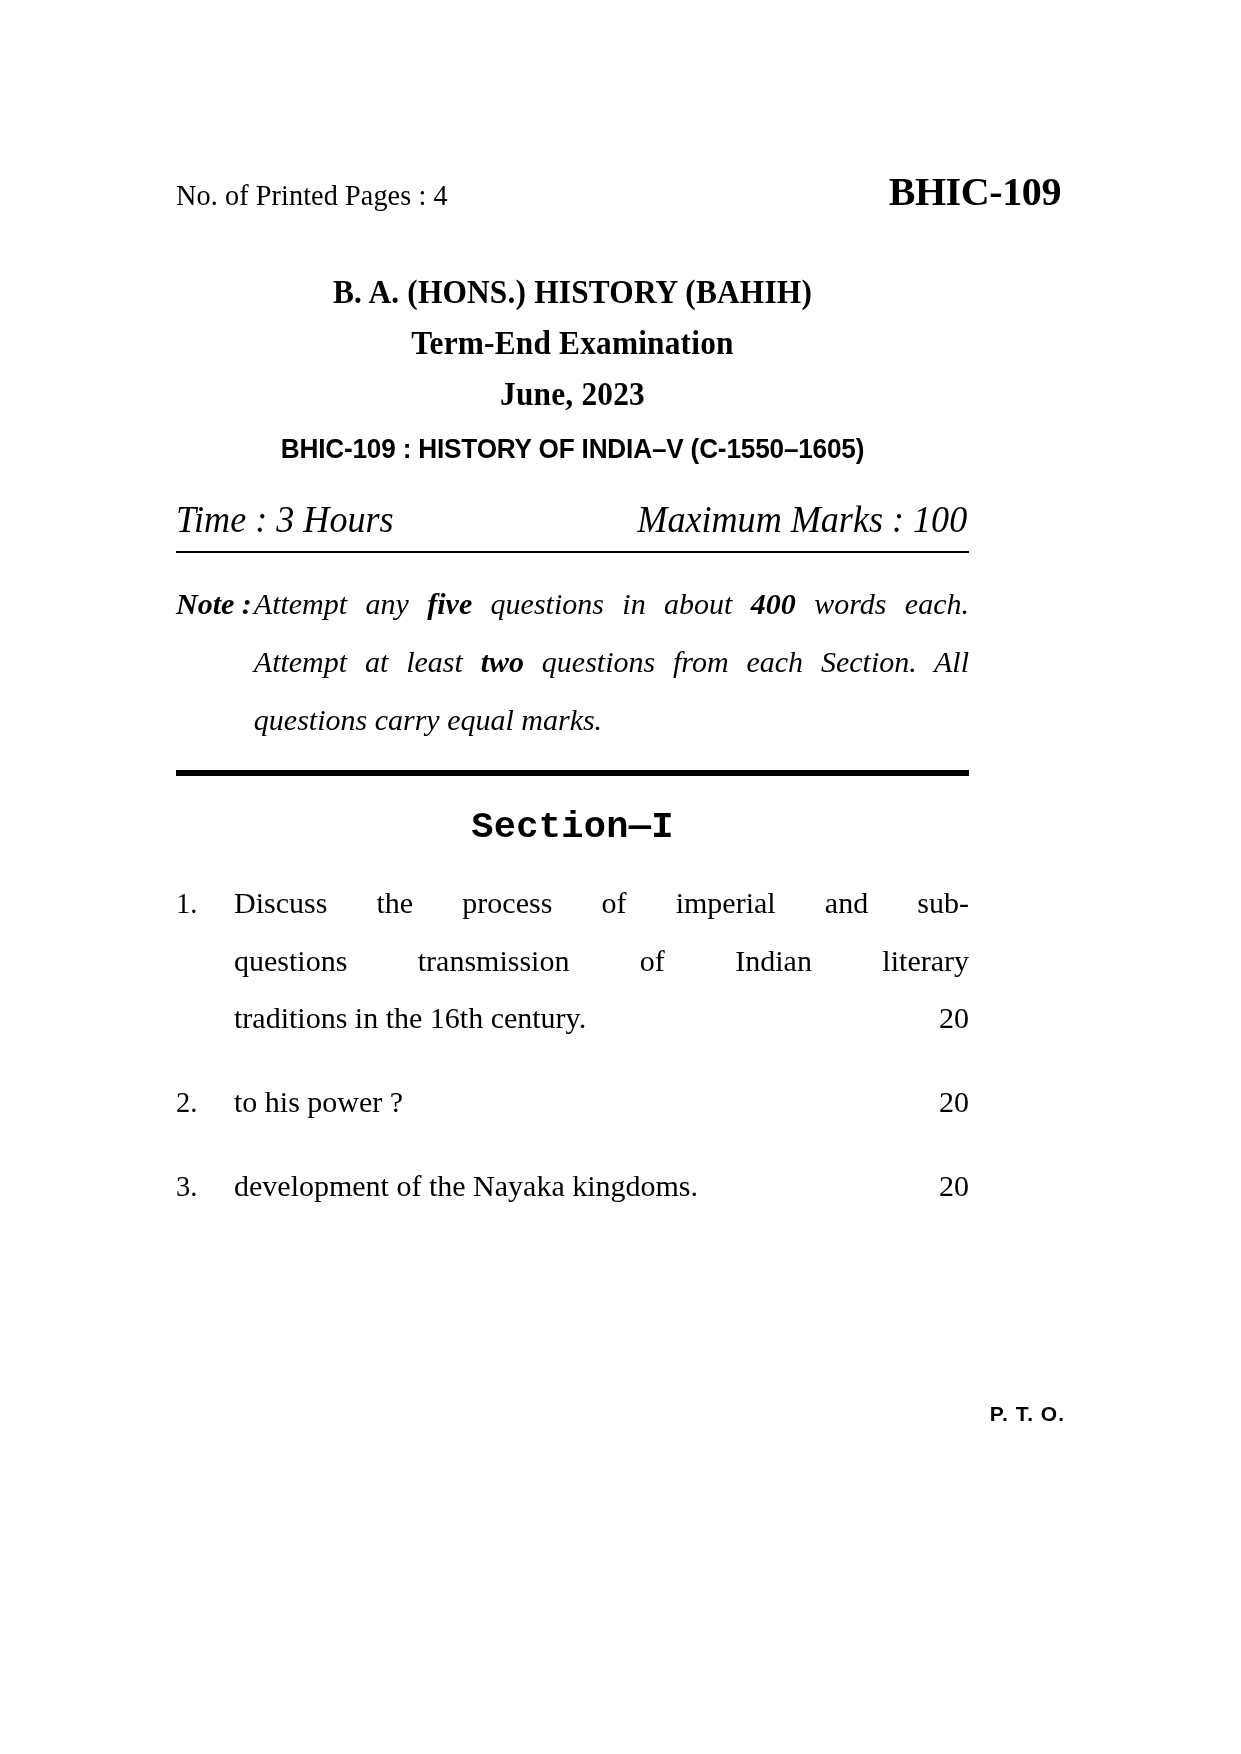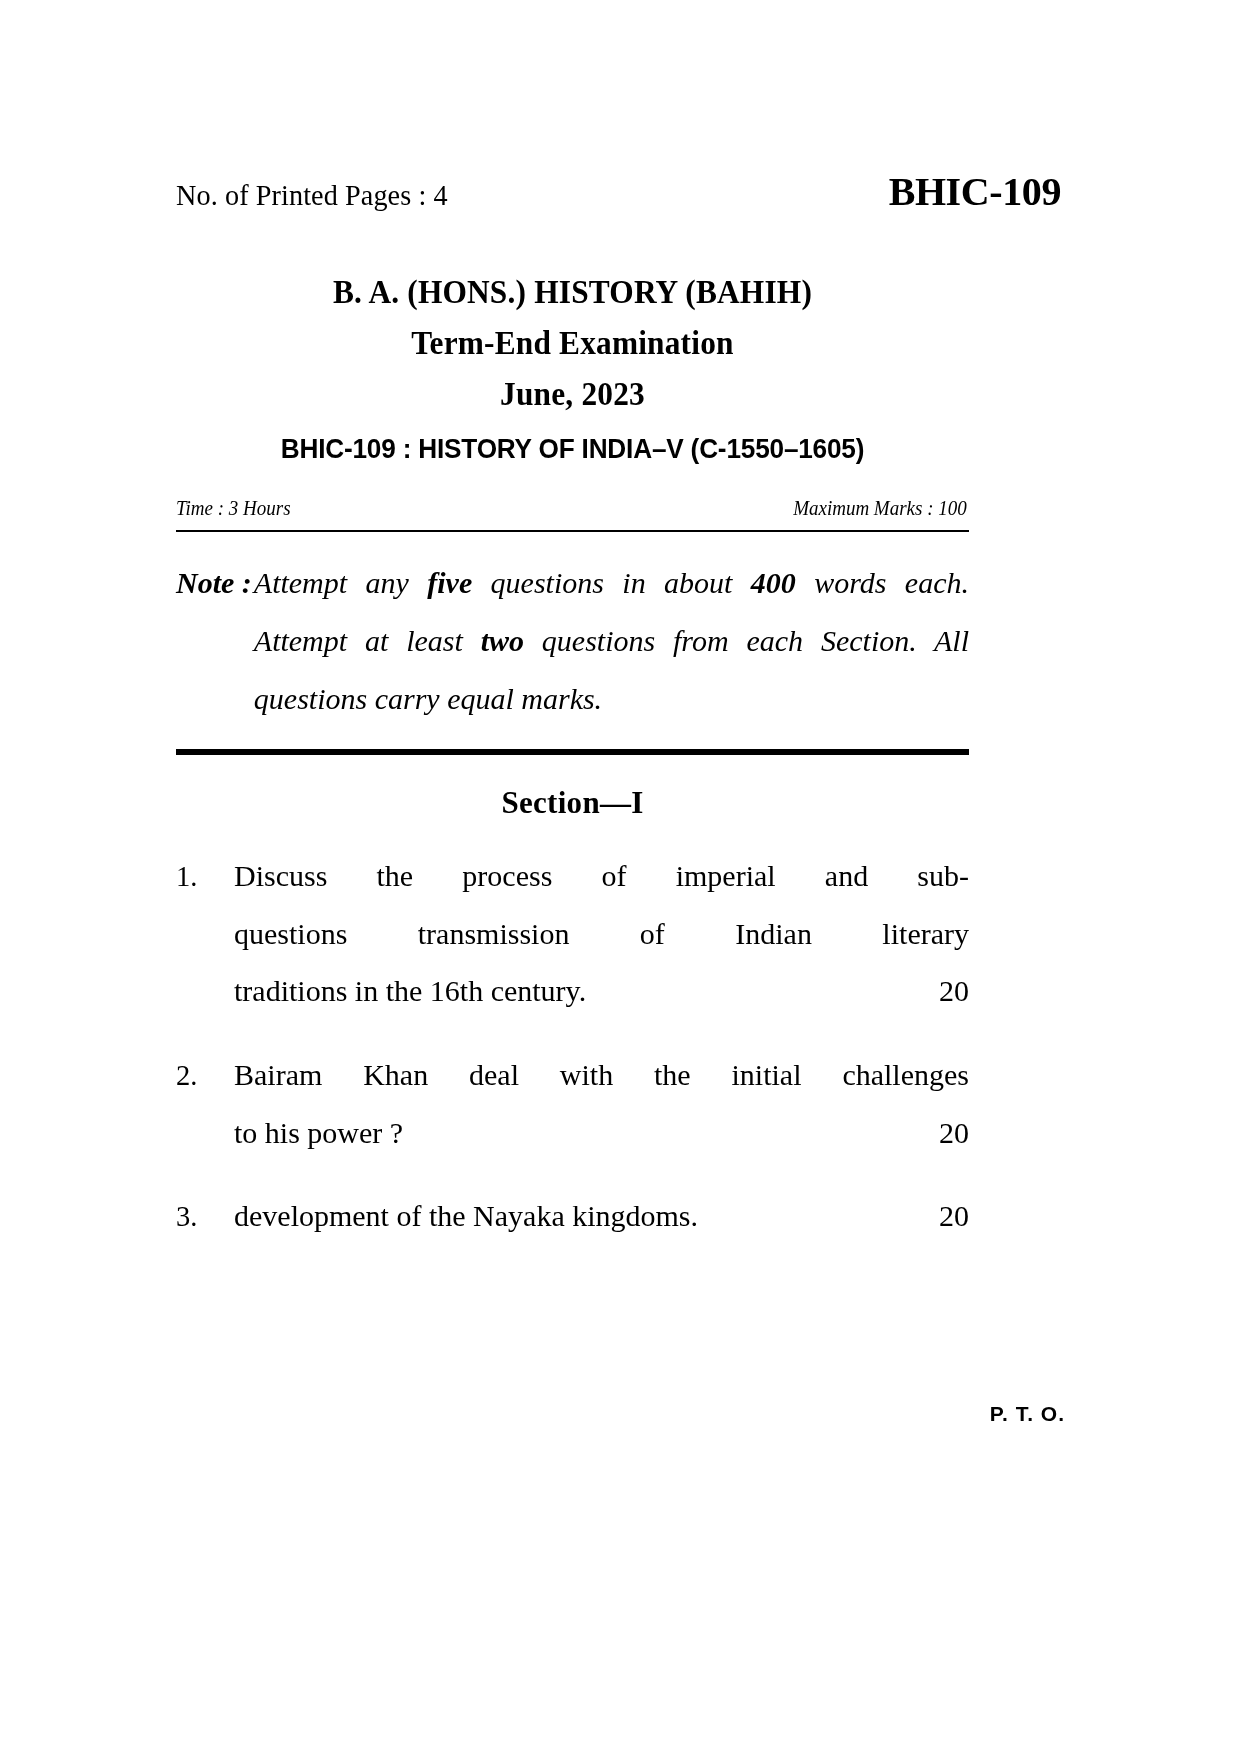--- a/index.html
+++ b/index.html
@@ -78,21 +78,21 @@
     white-space: nowrap;
   }
 
   
   .time-marks {
     display: flex;
     justify-content: space-between;
     align-items: baseline;
     font-family: "Liberation Serif", serif;
     font-style: italic;
-    font-size: 20px;
+    font-size: 38px;
     margin-top: 32px;
     padding-right: 2px;
   }
   .time-marks .tm-left { transform: scaleX(0.95); transform-origin: left center; white-space: nowrap;}
   .time-marks .tm-right { transform: scaleX(0.95); transform-origin: right center; white-space: nowrap;}
 
   .rule-single {
     border: none;
     border-top: 2.5px solid #000;
     margin: 10px 0 0 0;
@@ -126,23 +126,23 @@
     flex: 1 1 auto;
     text-align: justify;
     text-align-last: left;
     text-justify: inter-word;
   }
   .note-body b { font-weight: bold; font-style: italic; }
 
   
   .section-heading {
     text-align: center;
-    font-family: Liberation Serif, serif;
-    font-weight: bold;
-    font-size: 31px;
+    font-family: Liberation Mono, monospace;
+    font-weight: bold;
+    font-size: 37px;
     margin-top: 30px;
     margin-bottom: 18px;
     letter-spacing: 0.3px;
   }
 
   
   .question {
     display: flex;
     align-items: flex-start;
     margin-top: 26px;
@@ -236,21 +236,20 @@
       <div class="q-last">
         <span>traditions in the 16th century.</span>
         <span class="q-marks">20</span>
       </div>
     </div>
   </div>
 
   <div class="question">
     <div class="q-num">2.</div>
     <div class="q-text">
-      <div class="q-para">Bairam   Khan deal with the initial challenges</div>
       <div class="q-last">
         <span>to his power ?</span>
         <span class="q-marks">20</span>
       </div>
     </div>
   </div>
 
   <div class="question">
     <div class="q-num">3.</div>
     <div class="q-text">

